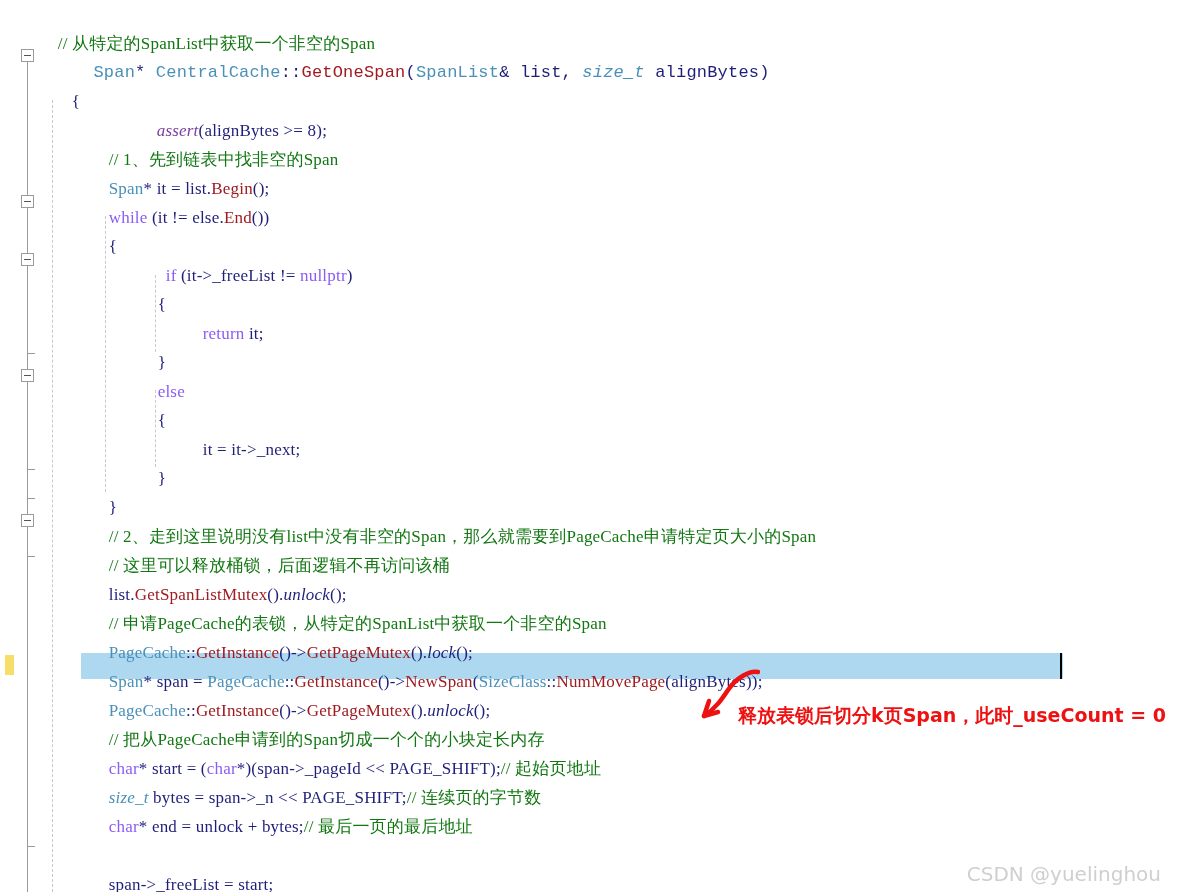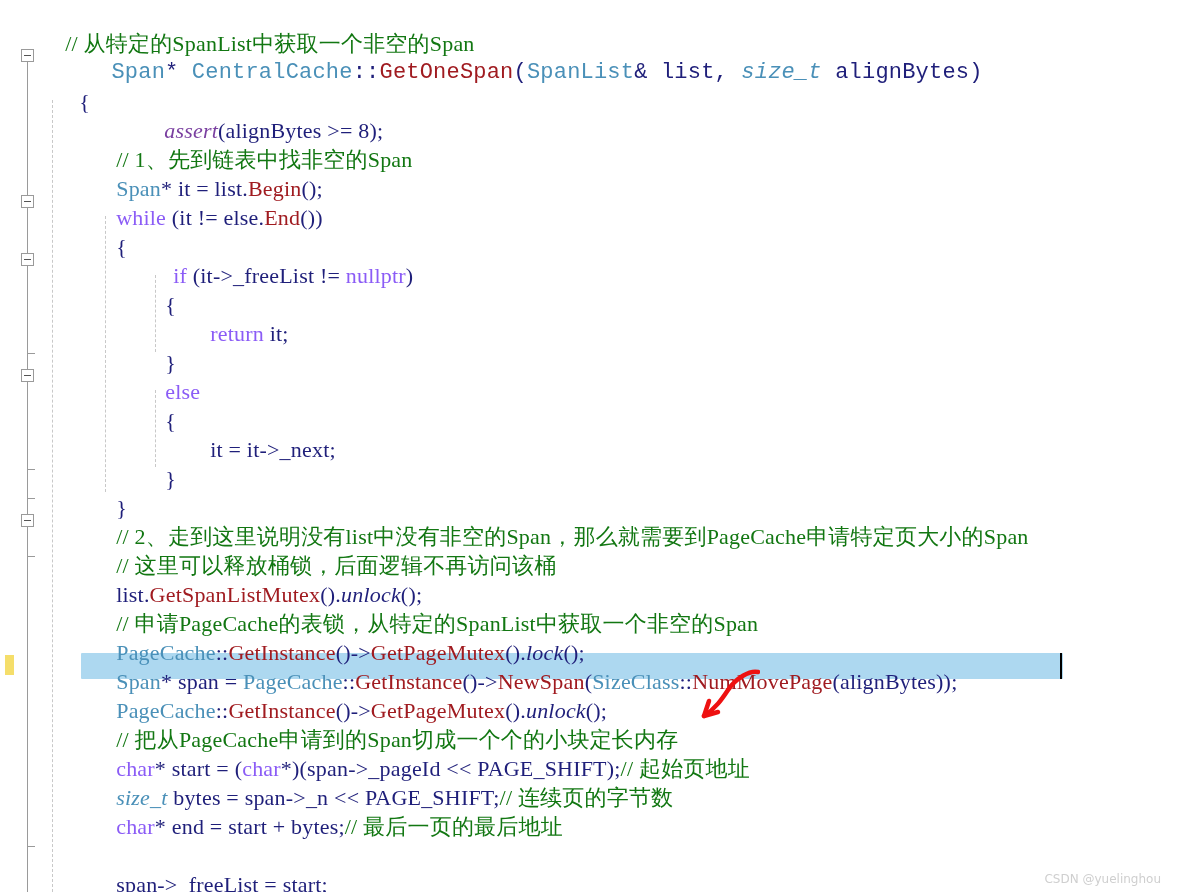--- a/index.html
+++ b/index.html
@@ -85,21 +85,21 @@
     left: 0; top: 0;
     width: 1177px;
   }
   .line {
     position: absolute;
     left: 0;
     height: 29px;
     line-height: 29px;
     white-space: pre;
     font-family: "Liberation Serif", "DejaVu Serif", serif;
-    font-size: 22px;
+    font-size: 17px;
     color: #1f1f7a;
     letter-spacing: 0.2px;
   }
   .cm  { color: #127712; }          
   .kw  { color: #8b5cf6; }          
   .ty  { color: #4a90b8; }          
   .fn  { color: #a01b20; }          
   .id  { color: #1f1f7a; }          
   .mac { color: #7a3fa0; font-style: italic; }  
   .it  { color: #1f1f7a; font-style: italic; }  
@@ -143,21 +143,21 @@
     height: 64px;
   }
 
   
   #watermark {
     position: absolute;
     right: 16px;
     bottom: 6px;
     color: #cfcfcf;
     font-family: "DejaVu Sans", "Liberation Sans", sans-serif;
-    font-size: 12px;
+    font-size: 20px;
     white-space: pre;
   }
 </style>
 </head>
 <body>
 
 <div id="editor">
 
   <div id="fold-margin">
     <div class="spine" style="top:56px;height:520px;"></div>
@@ -290,32 +290,33 @@
 
     <div class="line" style="top:725px;left:82px;">
       <span class="kw">char</span><span class="id">* start = (</span><span class="kw">char</span><span class="id">*)(span-&gt;_pageId &lt;&lt; PAGE_SHIFT);</span><span class="cm">// 起始页地址</span>
     </div>
 
     <div class="line" style="top:754px;left:82px;">
       <span class="ity">size_t</span><span class="id"> bytes = span-&gt;_n &lt;&lt; PAGE_SHIFT;</span><span class="cm">// 连续页的字节数</span>
     </div>
 
     <div class="line" style="top:783px;left:82px;">
-      <span class="kw">char</span><span class="id">* end = start + bytes;</span><span class="cm">// 最后一页的最后地址</span>
+      <span class="kw">char</span><span class="id">* end = unlock + bytes;</span><span class="cm">// 最后一页的最后地址</span>
     </div>
 
     <div class="line" style="top:812px;left:82px;">&nbsp;</div>
 
     <div class="line" style="top:841px;left:82px;">
       <span class="id">span-&gt;_freeList = start;</span>
     </div>
 
   </div>
 
   <svg id="arrow-svg" viewBox="0 0 70 64">
     <path d="M68 4 C 60 2, 46 10, 38 22 C 32 31, 26 40, 14 48" fill="none" stroke="#ee1111" stroke-width="4.5" stroke-linecap="round"></path>
     <path d="M14 48 L 28 44 M14 48 L 19 33" fill="none" stroke="#ee1111" stroke-width="4.5" stroke-linecap="round"></path>
   </svg>
 
+  <div id="annotation">释放表锁后切分k页Span，此时_useCount = 0</div>
 
   <div id="watermark">CSDN @yuelinghou</div>
 
 </div>
 
 </body></html>

